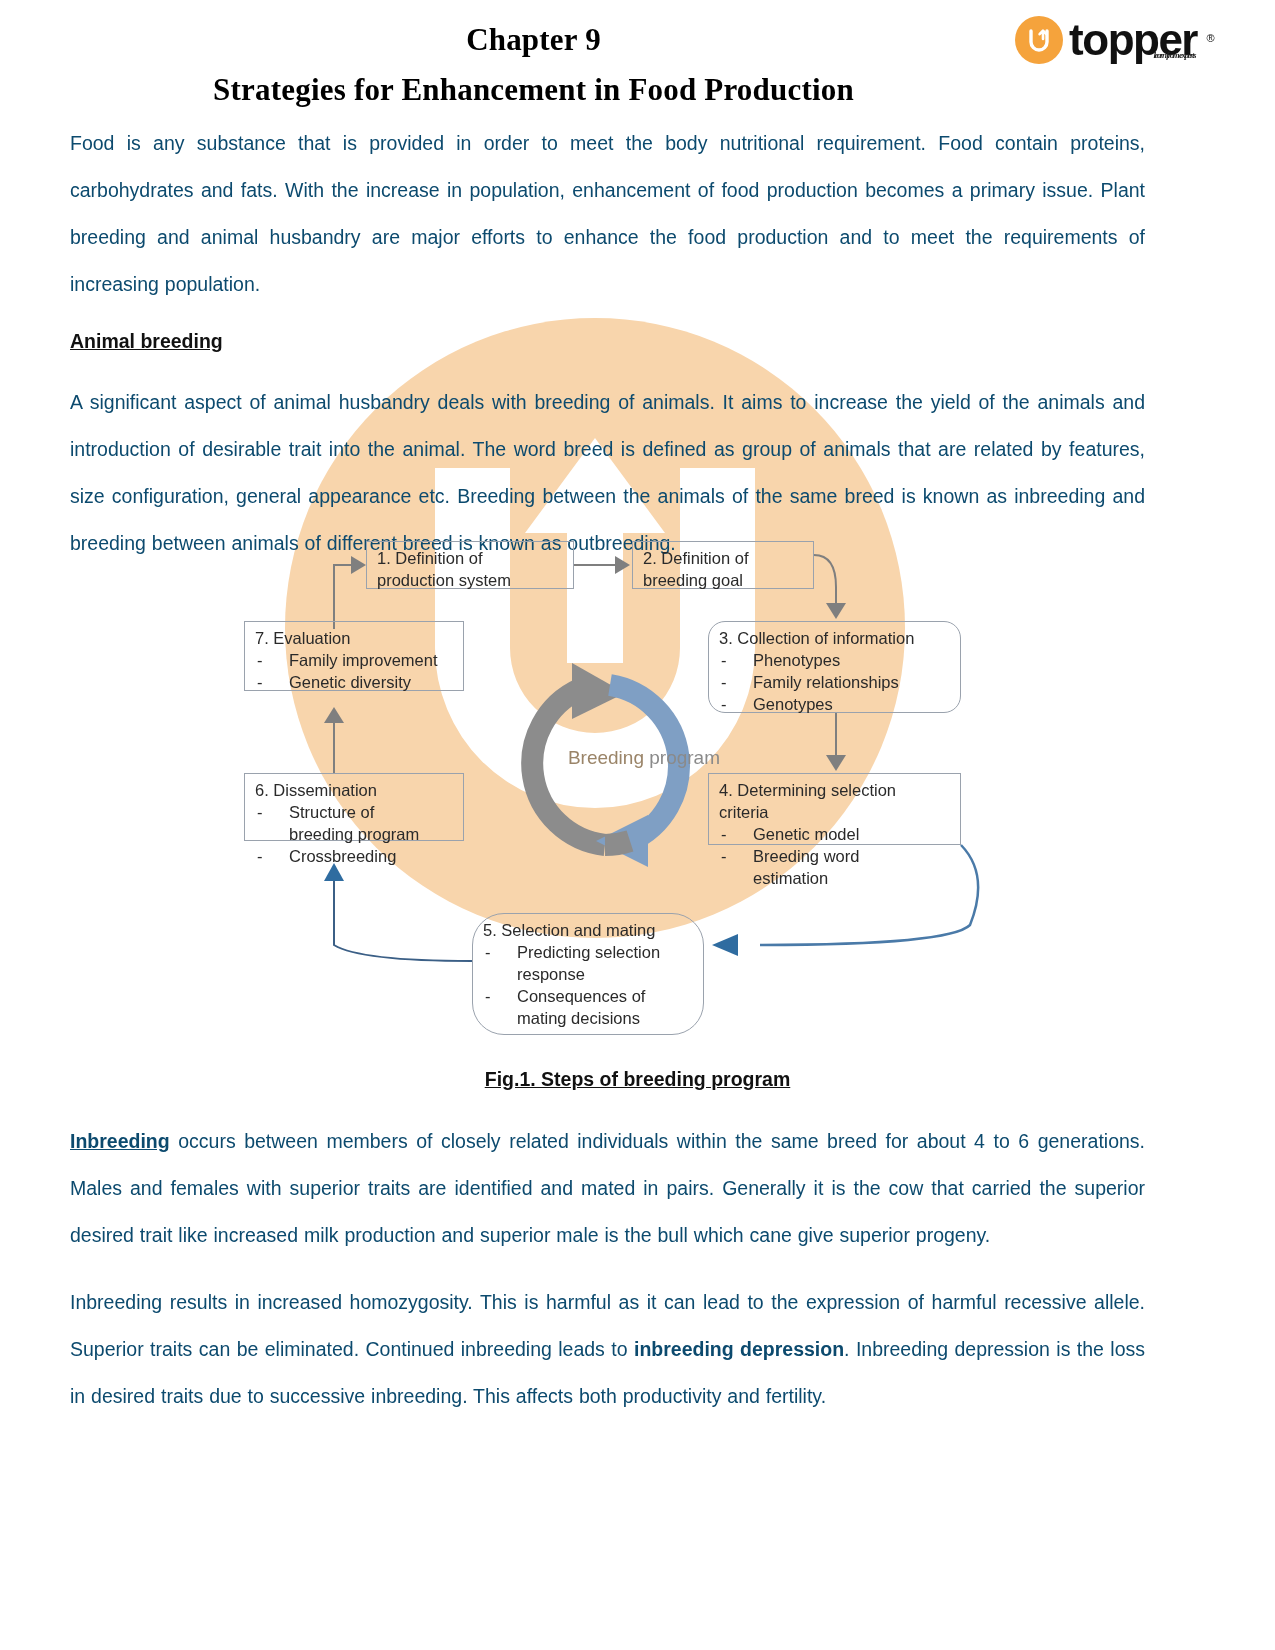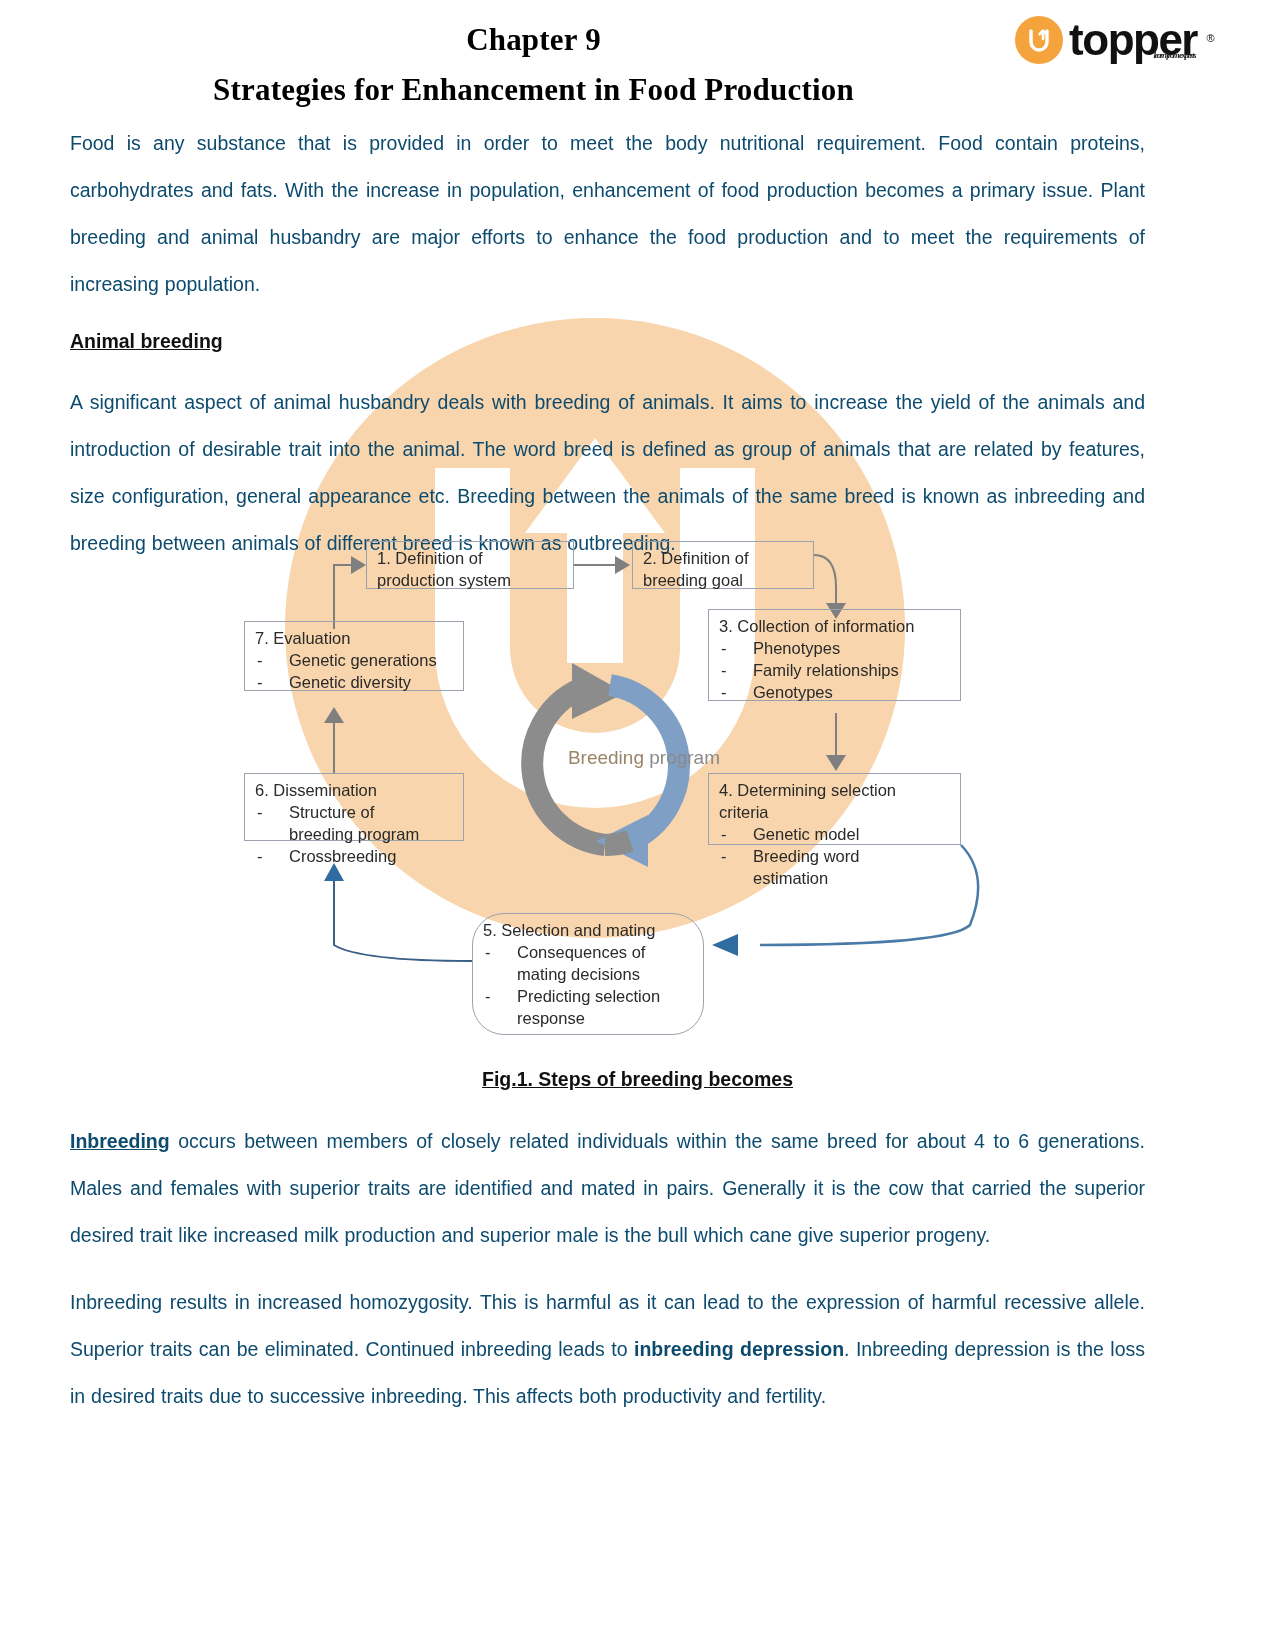--- a/index.html
+++ b/index.html
@@ -159,21 +159,21 @@
   .dbox ul li::before {
     content: "-";
     position: absolute;
     left: 2px;
     top: 0;
     color: #2a2a2a;
   }
 
   .box1 { left: 136px; top: 16px;  width: 208px; height: 48px; }
   .box2 { left: 402px; top: 16px;  width: 182px; height: 48px; }
-  .box3 { left: 478px; top: 84px;  width: 253px; height: 92px; }
+  .box3 { left: 478px; top: 96px;  width: 253px; height: 92px; border-radius: 17px; }
   .box4 { left: 478px; top: 248px; width: 253px; height: 72px; }
   .box5 { left: 242px; top: 388px; width: 232px; height: 122px; border-radius: 32px; }
   .box6 { left: 14px;  top: 248px; width: 220px; height: 68px; }
   .box7 { left: 14px;  top: 96px;  width: 220px; height: 70px; }
 
   .center-label {
     position: absolute;
     left: 260px;
     top: 222px;
     width: 230px;
@@ -308,42 +308,42 @@
       <span class="hd">4. Determining selection criteria</span>
       <ul>
         <li>Genetic model</li>
         <li>Breeding word estimation</li>
       </ul>
     </div>
 
     <div class="dbox box5">
       <span class="hd">5. Selection and mating</span>
       <ul>
+        <li>Predicting selection response</li>
         <li>Consequences of mating decisions</li>
-        <li>Predicting selection response</li>
       </ul>
     </div>
 
     <div class="dbox box6">
       <span class="hd">6. Dissemination</span>
       <ul>
         <li>Structure of breeding program</li>
         <li>Crossbreeding</li>
       </ul>
     </div>
 
     <div class="dbox box7">
       <span class="hd">7. Evaluation</span>
       <ul>
-        <li>Genetic generations</li>
+        <li>Family improvement</li>
         <li>Genetic diversity</li>
       </ul>
     </div>
   </div>
 
-  <div class="caption">Fig.1. Steps of breeding becomes</div>
+  <div class="caption">Fig.1. Steps of breeding program</div>
 
   <div class="lower">
     <p class="body"><span class="u">Inbreeding</span><span> occurs between members of closely related individuals within the same breed for about 4 to 6 generations. Males and females with superior traits are identified and mated in pairs. Generally it is the cow that carried the superior desired trait like increased milk production and superior male is the bull which cane give superior progeny.</span></p>
     <p class="body"><span>Inbreeding results in increased homozygosity. This is harmful as it can lead to the expression of harmful recessive allele. Superior traits can be eliminated. Continued inbreeding leads to </span><span class="b">inbreeding depression</span><span>. Inbreeding depression is the loss in desired traits due to successive inbreeding. This affects both productivity and fertility.</span></p>
   </div>
 
 </div>
 
 </body></html>

